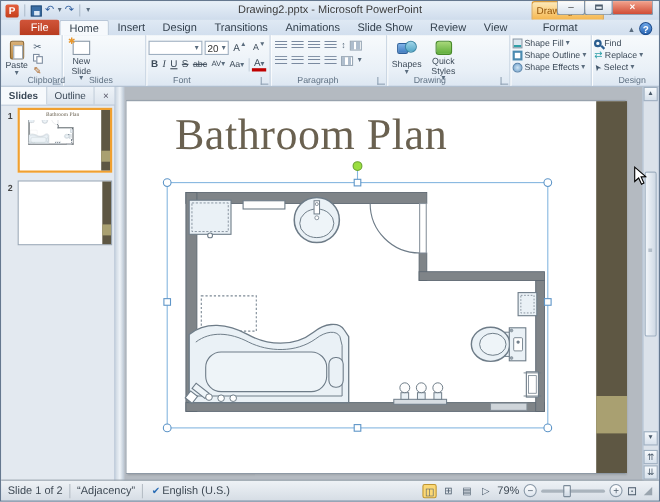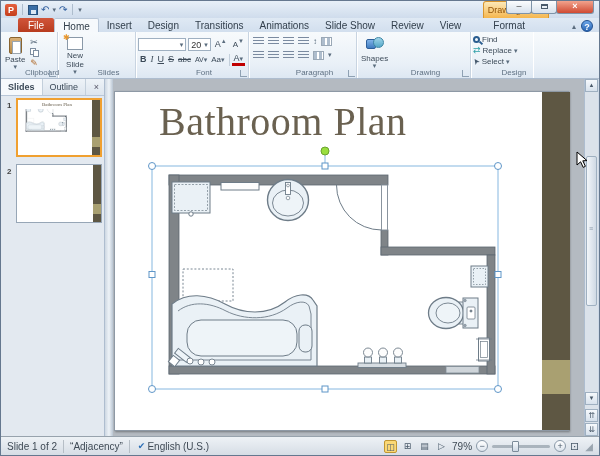--- a/index.html
+++ b/index.html
@@ -40,21 +40,21 @@
   .tab.active{background:#f6f9fc;border:1px solid #b9c7d8;border-bottom:none;border-radius:2px 2px 0 0;}
   .tab.format{margin-left:16px;}
   .tabrow-right{margin-left:auto;display:flex;align-items:center;gap:5px;padding-right:6px;}
   .collapse-ic{font-size:8px;color:#5a6c7e;}
   .help-ic{width:12px;height:12px;border-radius:50%;background:linear-gradient(#6ca6e8,#2a66b4);
     color:#fff;font-size:9px;font-weight:bold;text-align:center;line-height:12px;border:1px solid #1f4f8f;}
   
   .ribbon{position:absolute;left:0;top:31px;width:100%;height:47px;
     background:linear-gradient(#f7fafc,#e9f0f7 70%,#dde7f2);border-bottom:1px solid #aebdcf;display:flex;}
   .rgroup{position:relative;height:100%;border-right:1px solid #c8d4e1;box-shadow:1px 0 0 #fff;padding:2px 2px 10px;}
-  .rgroup-label{position:absolute;bottom:0;left:0;right:0;text-align:center;font-size:8px;color:#5f7183;line-height:10px;padding-left:24px;}
+  .rgroup-label{position:absolute;bottom:0;left:0;right:0;text-align:left;font-size:8px;color:#5f7183;line-height:10px;padding-left:24px;}
   .launcher{position:absolute;right:1px;bottom:1px;width:7px;height:7px;border-left:1px solid #8fa1b3;border-bottom:1px solid #8fa1b3;font-size:5px;color:#8fa1b3;line-height:6px;text-align:right;}
   .bigbtn{display:inline-flex;flex-direction:column;align-items:center;justify-content:flex-start;
     font-size:8px;color:#3c4a58;text-align:center;vertical-align:top;padding:1px 2px;line-height:9px;}
   .dd{font-size:7px;color:#5a6c7e;line-height:6px;}
   .smallrow{display:flex;align-items:center;font-size:8px;color:#3c4a58;line-height:11px;gap:2px;white-space:nowrap;}
   
   .clip-ic{width:13px;height:17px;background:linear-gradient(#d9b077,#b98a46);border:1px solid #8a6530;border-radius:2px;position:relative;margin:2px 0 1px;}
   .clip-ic:after{content:"";position:absolute;left:2px;top:3px;width:7px;height:11px;background:#fff;border:1px solid #9aa5af;}
   .cut-ic{color:#44586c;font-size:9px;}
   .copy-ic{position:relative;width:9px;height:9px;}
@@ -230,20 +230,21 @@
   <div class="qat">
     <div class="ppt-logo">P</div>
     <div class="qat-sep"></div>
     <div class="save-ic"></div>
     <span class="qat-ic">↶</span>
       <span class="dd">▾</span>
     <span class="qat-ic">↷</span>
     <div class="qat-sep"></div>
     <span class="dd">▾</span>
   </div>
+  <div class="win-title">Drawing2.pptx - Microsoft PowerPoint</div>
   <div class="ctx-header">Drawing Tools</div>
   <div class="winbtns">
     <div class="winbtn">–</div>
     <div class="winbtn"><span class="max-glyph"></span></div>
     <div class="winbtn close">×</div>
   </div>
 </div>
 
 <div class="tabrow">
   <div class="tab file">File</div>
@@ -358,24 +359,46 @@
 
   <div class="rgroup" style="width:114px">
     <div class="bigbtn">
       <div class="shapes-ic">
           <span class="sq"></span>
           <span class="ci"></span>
         </div>
       <span>Shapes</span>
         <span class="dd">▾</span>
     </div>
+    <div class="bigbtn">
+      <div class="quick-ic"></div>
+      <span style="width:26px">Quick Styles</span>
+        <span class="dd">▾</span>
+    </div>
     <div class="rgroup-label">Drawing</div>
     <div class="launcher"></div>
   </div>
 
+  <div class="rgroup" style="width:76px">
+    <div class="smallrow">
+        <span class="fill-ic"></span>
+        <span>Shape Fill</span>
+        <span class="dd">▾</span>
+      </div>
+    <div class="smallrow">
+        <span class="outline-ic"></span>
+        <span>Shape Outline</span>
+        <span class="dd">▾</span>
+      </div>
+    <div class="smallrow">
+        <span class="effects-ic"></span>
+        <span>Shape Effects</span>
+        <span class="dd">▾</span>
+      </div>
+  </div>
 
   <div class="rgroup" style="width:62px;border-right:none">
     <div class="smallrow">
         <span class="mag-ic"></span>
         <span>Find</span>
       </div>
     <div class="smallrow">
         <span class="replace-ic">⇄</span>
         <span>Replace</span>
         <span class="dd">▾</span>

